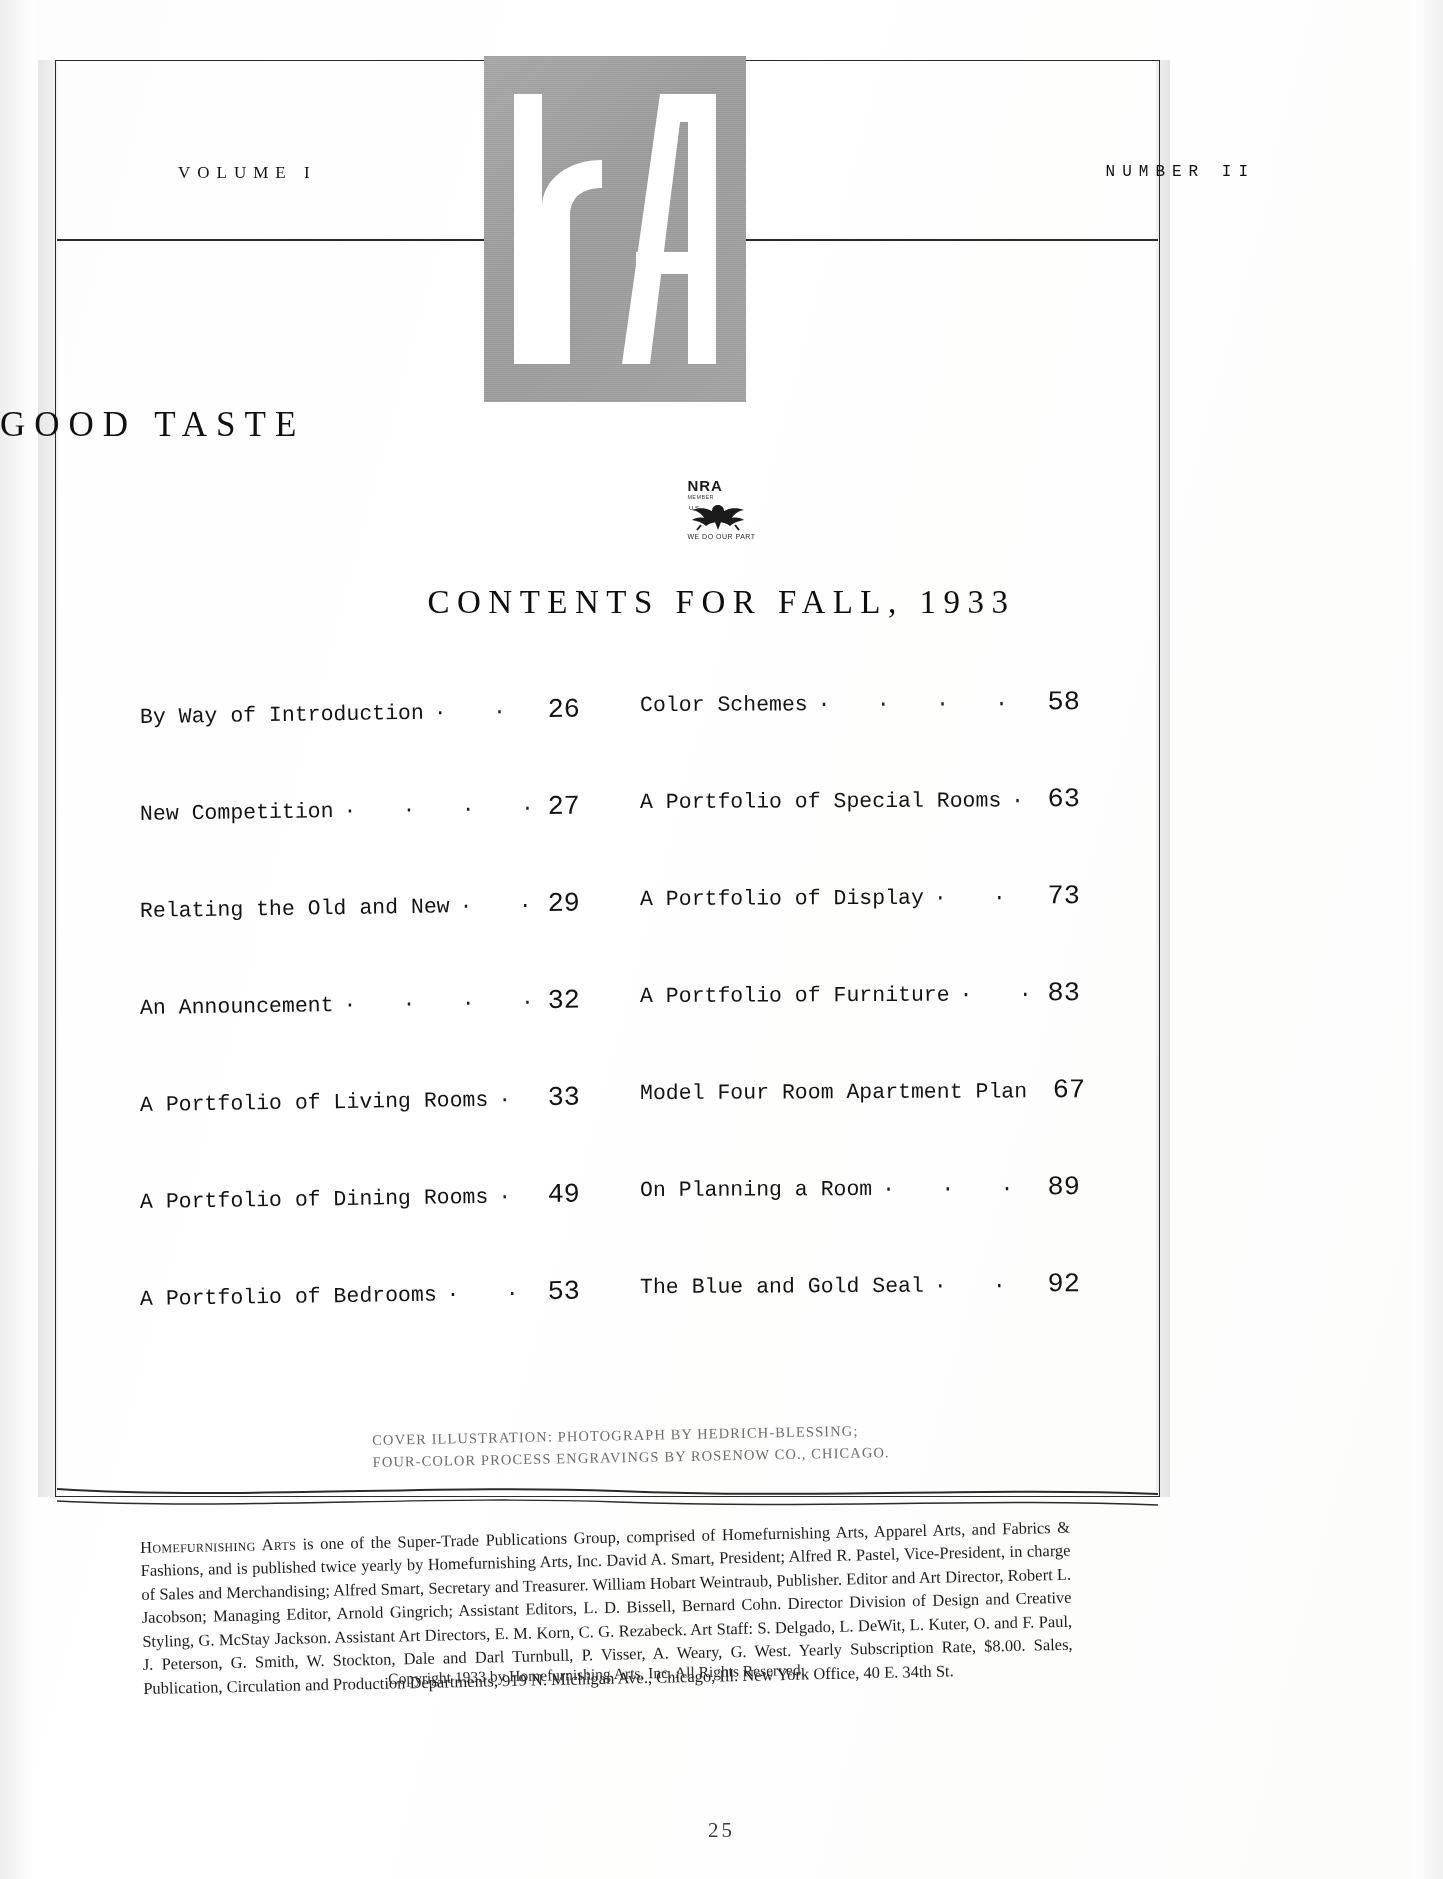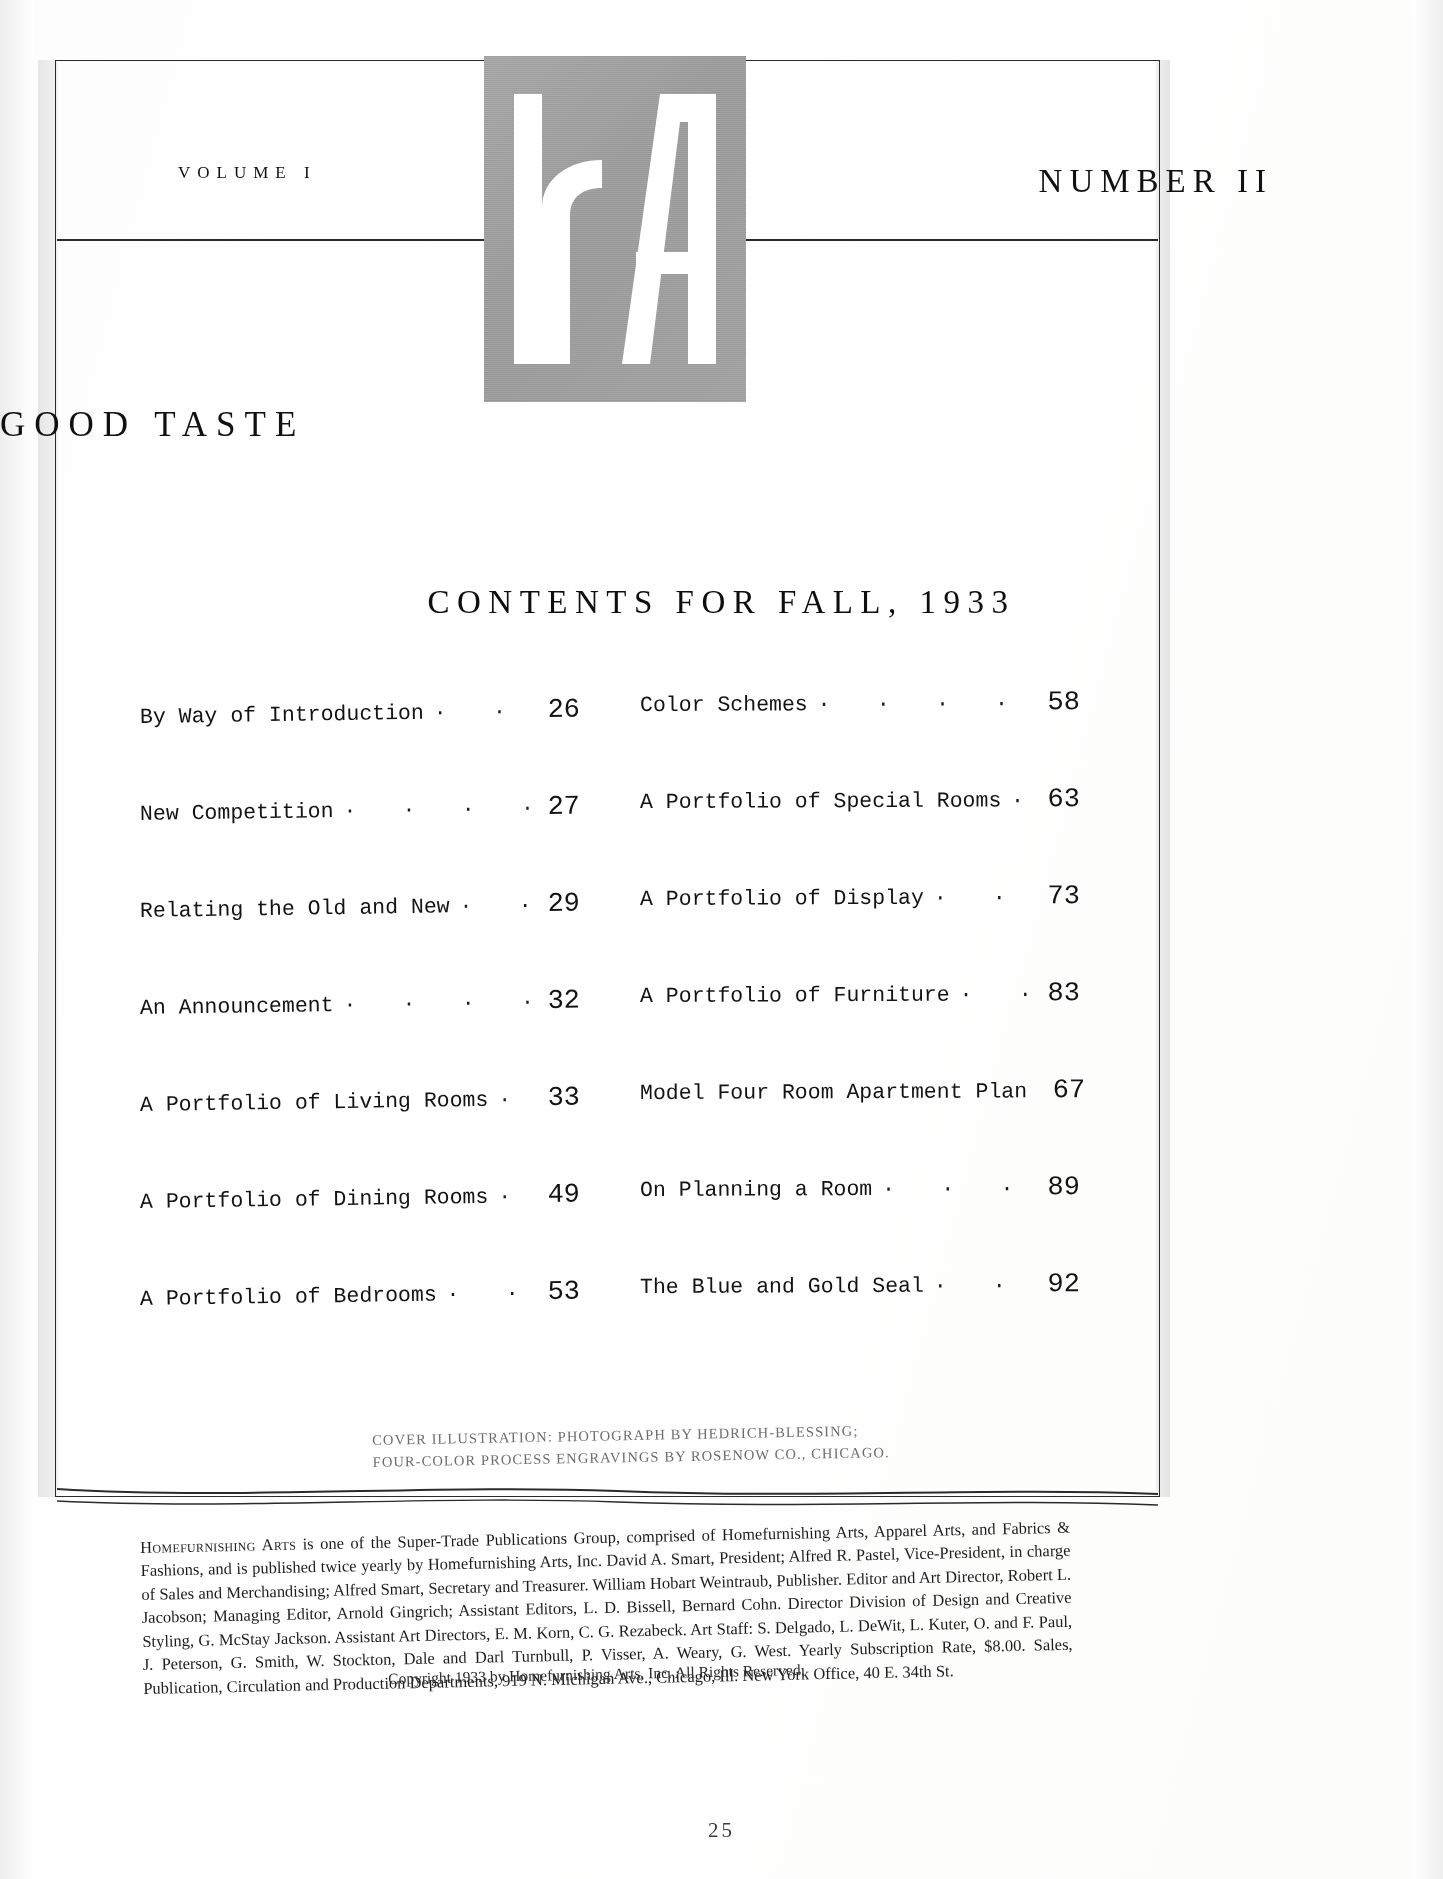--- a/index.html
+++ b/index.html
@@ -100,24 +100,24 @@
     position: absolute;
     left: 178px;
     top: 163px;
     font-family: "Liberation Serif", serif;
     font-size: 17px;
     letter-spacing: 7px;
     color: #111;
   }
   .number {
     position: absolute;
-    right: 170px;
+    right: 188px;
     top: 163px;
-    font-family: Liberation Serif, serif;
-    font-size: 33px;
+    font-family: Liberation Mono, monospace;
+    font-size: 16px;
     letter-spacing: 7px;
     color: #111;
   }
 
   
   .logo-block {
     position: absolute;
     left: 484px;
     top: 56px;
     width: 262px;
@@ -329,20 +329,36 @@
       <path d="M138 308 L176 38 L204 38 L204 66 L196 66 L166 308 Z" fill="#ffffff"></path>
 
       <rect x="204" y="38" width="28" height="270" fill="#ffffff"></rect>
 
       <rect x="152" y="196" width="52" height="22" fill="#ffffff"></rect>
     </svg>
   </div>
 
   <div class="good-taste">GOOD TASTE</div>
 
+  <div class="nra">
+    <div style="position:relative;">
+      <div class="nra-title">NRA</div>
+      <div class="nra-sub">MEMBER</div>
+      <svg class="nra-eagle" width="62" height="30" viewBox="0 0 62 30">
+        <path d="M31 4 C27 4 25 7 25 10 C20 7 12 6 5 9 C11 10 15 13 17 17
+                 C12 16 8 17 5 19 C11 20 16 22 19 25 C23 22 27 21 31 21
+                 C35 21 39 22 43 25 C46 22 51 20 57 19 C54 17 50 16 45 17
+                 C47 13 51 10 57 9 C50 6 42 7 37 10 C37 7 35 4 31 4 Z" fill="#1b1b1b"></path>
+        <path d="M28 21 L31 29 L34 21 Z" fill="#1b1b1b"></path>
+        <path d="M14 24 L10 29 M48 24 L52 29" stroke="#1b1b1b" stroke-width="2"></path>
+      </svg>
+      <div class="nra-us">U.S.</div>
+      <div class="nra-motto">WE DO OUR PART</div>
+    </div>
+  </div>
 
   <div class="contents-heading">CONTENTS FOR FALL, 1933</div>
 
   <div class="toc">
     <div class="toc-col left" id="col-left">
         <div class="toc-row" style="top: 18px;">
           <span class="toc-title">By Way of Introduction</span>
           <span class="toc-dots">· · ·</span>
           <span class="toc-page">26</span>
         </div>

